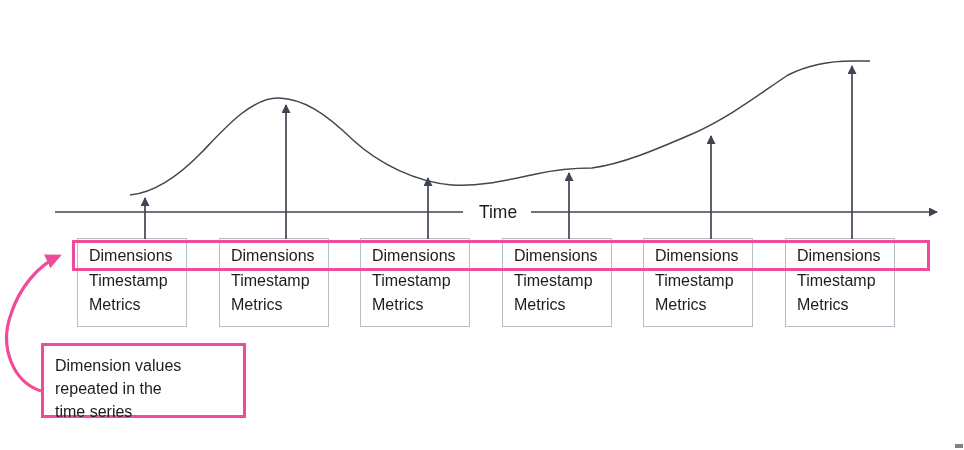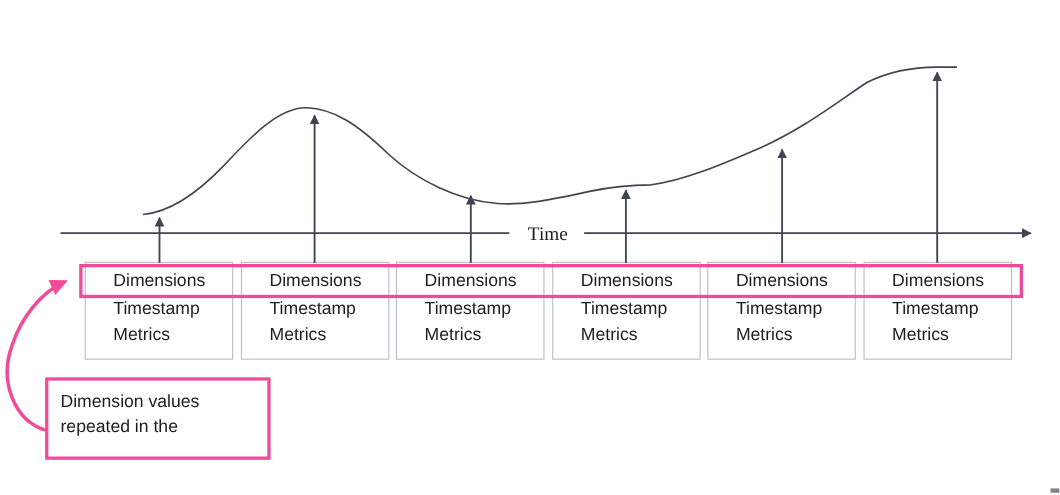--- a/index.html
+++ b/index.html
@@ -15,26 +15,26 @@
   }
   .drawing{position:absolute;left:0;top:0;z-index:3;pointer-events:none;}
   .curve{fill:none;stroke:var(--line-ink);stroke-width:1.5;}
   .axis{stroke:var(--line-ink);stroke-width:1.6;}
   .up-arrow{stroke:var(--line-ink);stroke-width:1.7;}
   .dark-head{fill:var(--line-ink);}
   .pink-head{fill:var(--accent-pink);}
   .pink-arc{fill:none;stroke:var(--accent-pink);stroke-width:3.2;}
   .time-label{
     position:absolute;left:469px;top:202px;width:58px;text-align:center;
-    font-size:17.5px;color:var(--text-ink);z-index:2;font-family:Liberation Serif, serif;
+    font-size:17.5px;color:var(--text-ink);z-index:2;
   }
   .record-box{
-    position:absolute;top:238px;width:135px;height:89px;box-sizing:border-box;
+    position:absolute;top:238px;width:110px;height:89px;box-sizing:border-box;
     background:#ffffff;border:1.5px solid var(--box-border);
-    padding:5px 0 0 25px;z-index:1;
+    padding:5px 0 0 11px;z-index:1;
   }
   .record-line{font-size:16px;line-height:24.5px;color:var(--text-ink);white-space:nowrap;}
   .pink-band{
     position:absolute;left:72px;top:240px;width:858px;height:31px;box-sizing:border-box;
     border:3px solid var(--accent-pink);z-index:2;background:transparent;
   }
   .callout{
     position:absolute;left:41px;top:343px;width:205px;height:75px;box-sizing:border-box;
     background:#ffffff;border:3px solid var(--accent-pink);
     padding:8px 8px 0 11px;z-index:2;
@@ -120,16 +120,17 @@
     <div class="record-line">Dimensions</div>
     <div class="record-line">Timestamp</div>
     <div class="record-line">Metrics</div>
   </div>
 
   <div class="pink-band"></div>
 
   <div class="callout">
     <div class="callout-line">Dimension values</div>
     <div class="callout-line">repeated in the</div>
+    <div class="callout-line">time series</div>
   </div>
 
   <div class="corner-artifact"></div>
 </div>
 
 </body></html>

